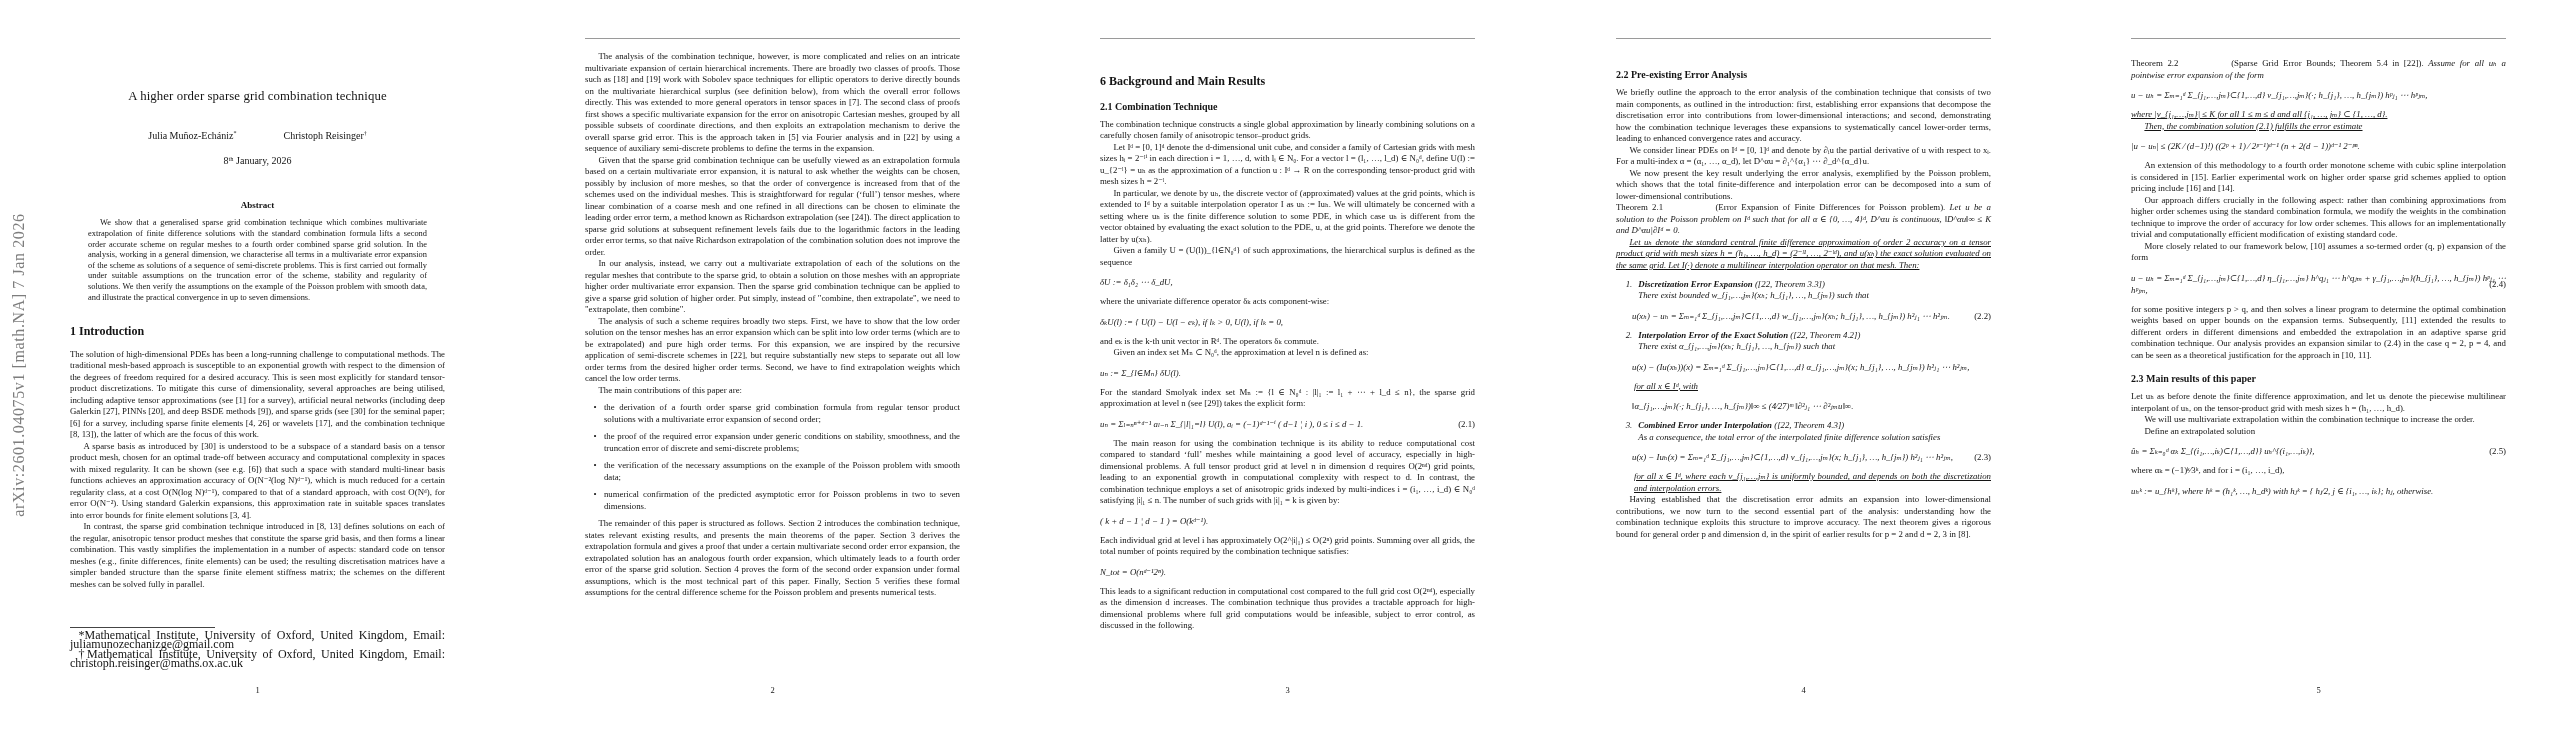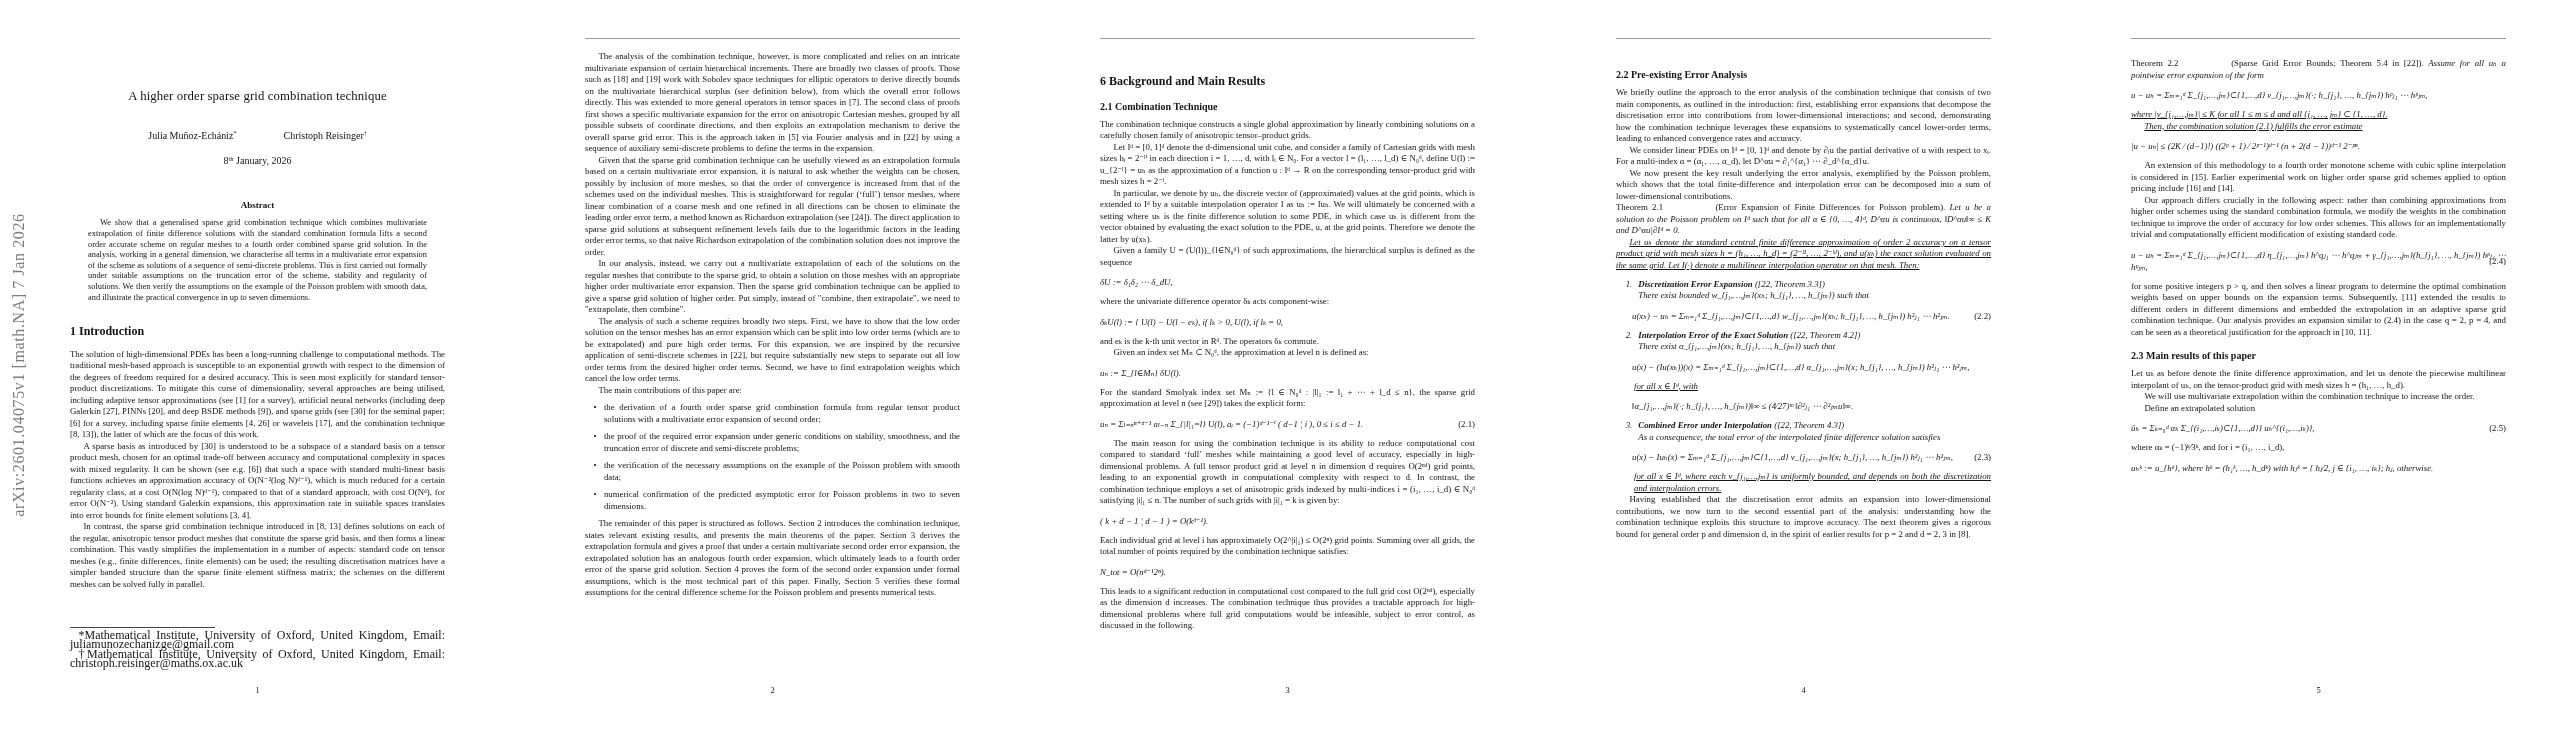--- a/index.html
+++ b/index.html
@@ -154,20 +154,21 @@
 <div class="page" style="left:2061px">
   <div class="headrule"></div>
   <div class="flow f5">
       <div class="p noind them"><span class="thhead">Theorem 2.2</span><span class="thparen"> (Sparse Grid Error Bounds; Theorem 5.4 in [22]).</span><span class="thtext"> Assume for all uₕ a pointwise error expansion of the form</span></div>
       <div class="eqrow"><span class="math">u − uₕ = Σₘ₌₁ᵈ Σ_{j₁,…,jₘ}⊂{1,…,d} v_{j₁,…,jₘ}(·; h_{j₁}, …, h_{jₘ}) hᵖⱼ₁ ⋯ hᵖⱼₘ,</span></div>
       <div class="p noind it">where |v_{j₁,…,jₘ}| ≤ K for all 1 ≤ m ≤ d and all {j₁, …, jₘ} ⊂ {1, …, d}.</div>
       <div class="p it">Then, the combination solution (2.1) fulfills the error estimate</div>
       <div class="eqrow"><span class="math">|u − uₙ| ≤ (2K ⁄ (d−1)!) ((2ᵖ + 1) ⁄ 2ᵖ⁻¹)ᵈ⁻¹ (n + 2(d − 1))ᵈ⁻¹ 2⁻ᵖⁿ.</span></div>
       <div class="p">An extension of this methodology to a fourth order monotone scheme with cubic spline interpolation is considered in [15]. Earlier experimental work on higher order sparse grid schemes applied to option pricing include [16] and [14].</div>
       <div class="p">Our approach differs crucially in the following aspect: rather than combining approximations from higher order schemes using the standard combination formula, we modify the weights in the combination technique to improve the order of accuracy for low order schemes. This allows for an implementationally trivial and computationally efficient modification of existing standard code.</div>
+      <div class="p">More closely related to our framework below, [10] assumes a so-termed order (q, p) expansion of the form</div>
       <div class="eqrow"><span class="math">u − uₕ = Σₘ₌₁ᵈ Σ_{j₁,…,jₘ}⊂{1,…,d} η_{j₁,…,jₘ} h^qⱼ₁ ⋯ h^qⱼₘ + γ_{j₁,…,jₘ}(h_{j₁}, …, h_{jₘ}) hᵖⱼ₁ ⋯ hᵖⱼₘ,</span><span class="tag">(2.4)</span></div>
       <div class="p noind">for some positive integers p &gt; q, and then solves a linear program to determine the optimal combination weights based on upper bounds on the expansion terms. Subsequently, [11] extended the results to different orders in different dimensions and embedded the extrapolation in an adaptive sparse grid combination technique. Our analysis provides an expansion similar to (2.4) in the case q = 2, p = 4, and can be seen as a theoretical justification for the approach in [10, 11].</div>
       <div class="h2">2.3   Main results of this paper</div>
       <div class="p noind">Let uₕ as before denote the finite difference approximation, and let uₕ denote the piecewise multilinear interpolant of uₕ, on the tensor-product grid with mesh sizes h = (h₁, …, h_d).</div>
       <div class="p">We will use multivariate extrapolation within the combination technique to increase the order.</div>
       <div class="p">Define an extrapolated solution</div>
       <div class="eqrow"><span class="math">ûₕ = Σₖ₌₀ᵈ αₖ Σ_{(i₁,…,iₖ)⊂{1,…,d}} uₕ^{(i₁,…,iₖ)},</span><span class="tag">(2.5)</span></div>
       <div class="p noind">where αₖ = (−1)ᵏ⁄3ᵏ, and for i = (i₁, …, i_d),</div>
       <div class="eqrow"><span class="math">uₕᵏ := u_{hᵏ},   where hᵏ = (h₁ᵏ, …, h_dᵏ) with hⱼᵏ = {  hⱼ⁄2,  j ∈ {i₁, …, iₖ};   hⱼ,  otherwise.</span></div>
     </div>

